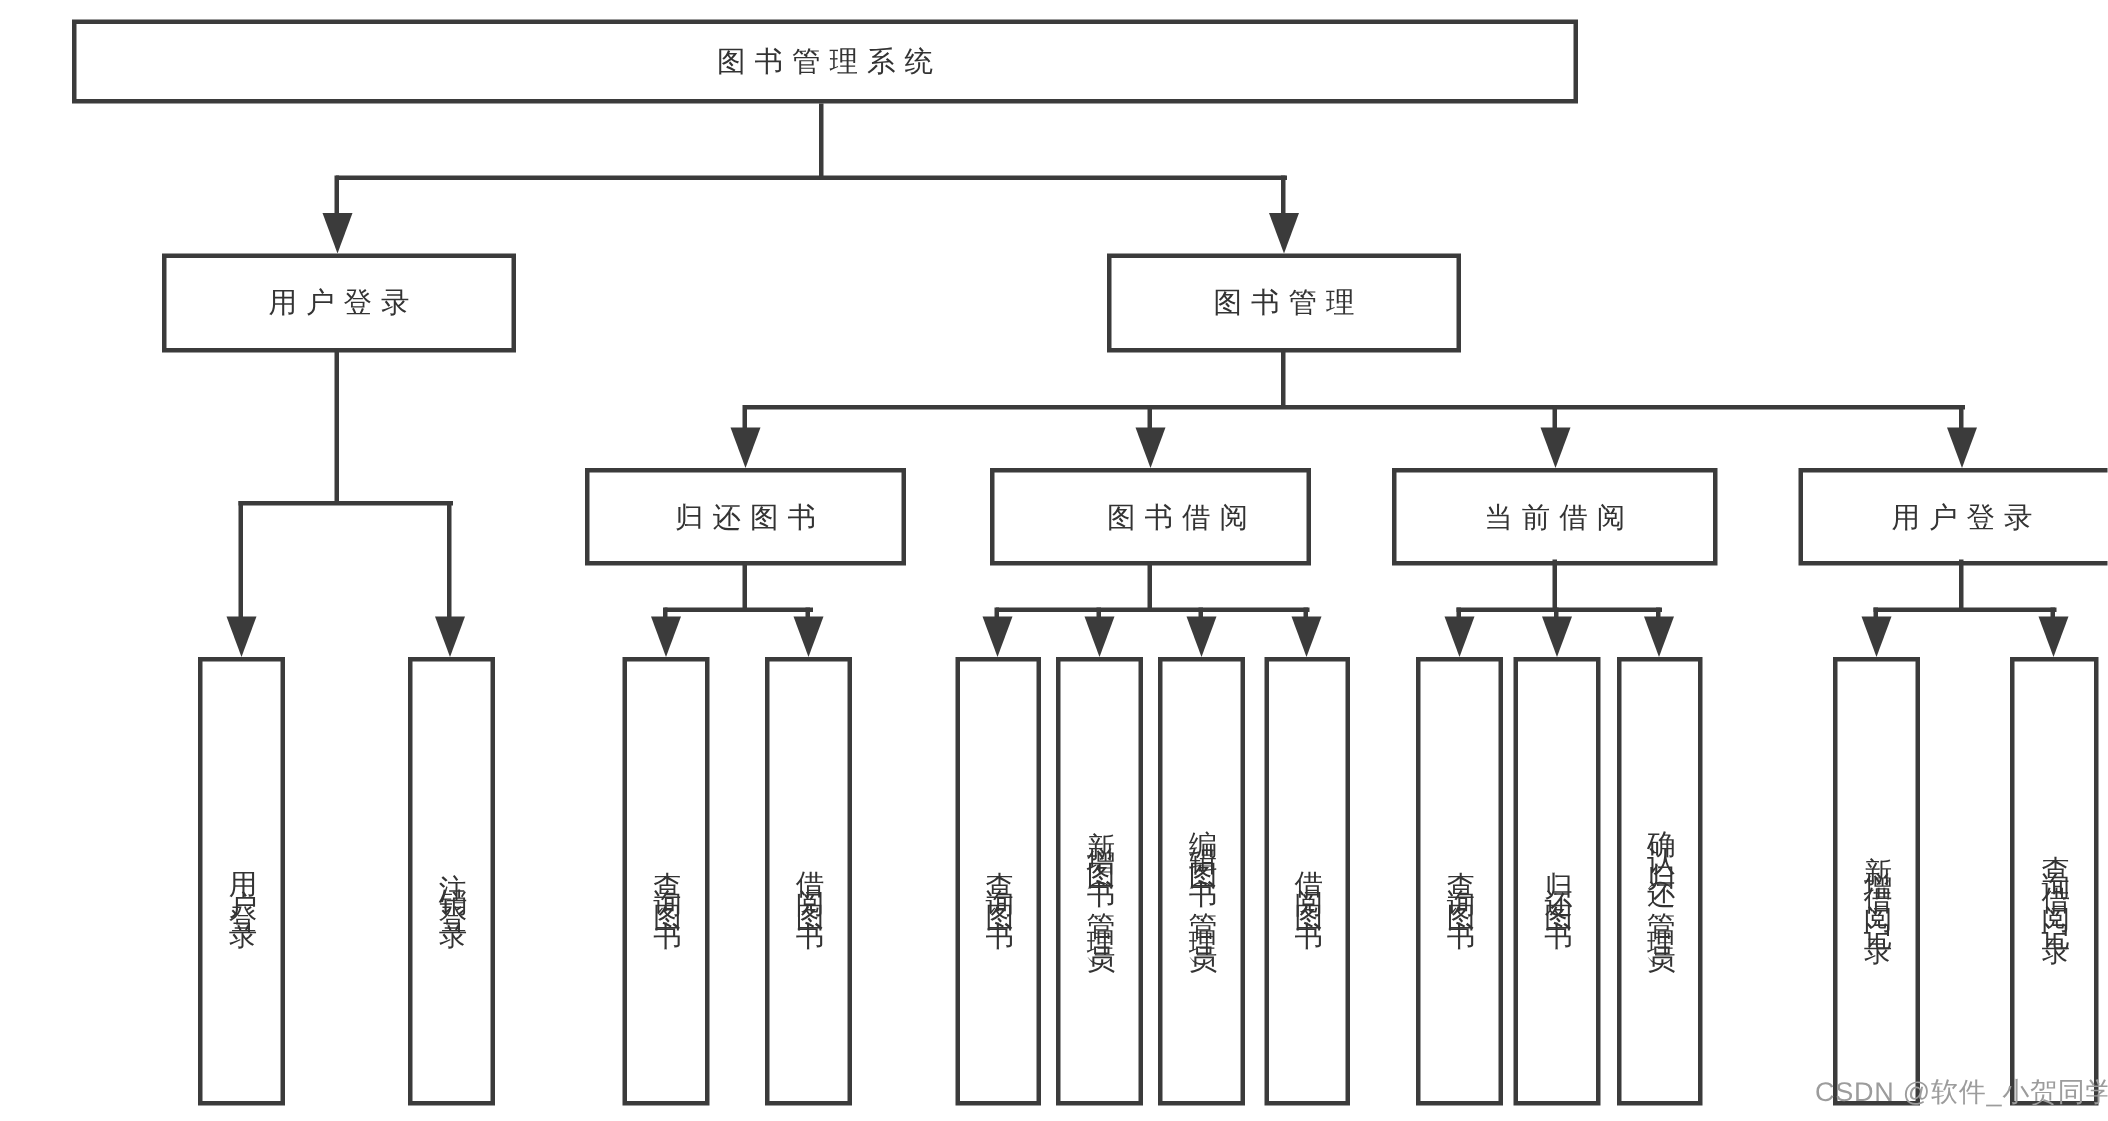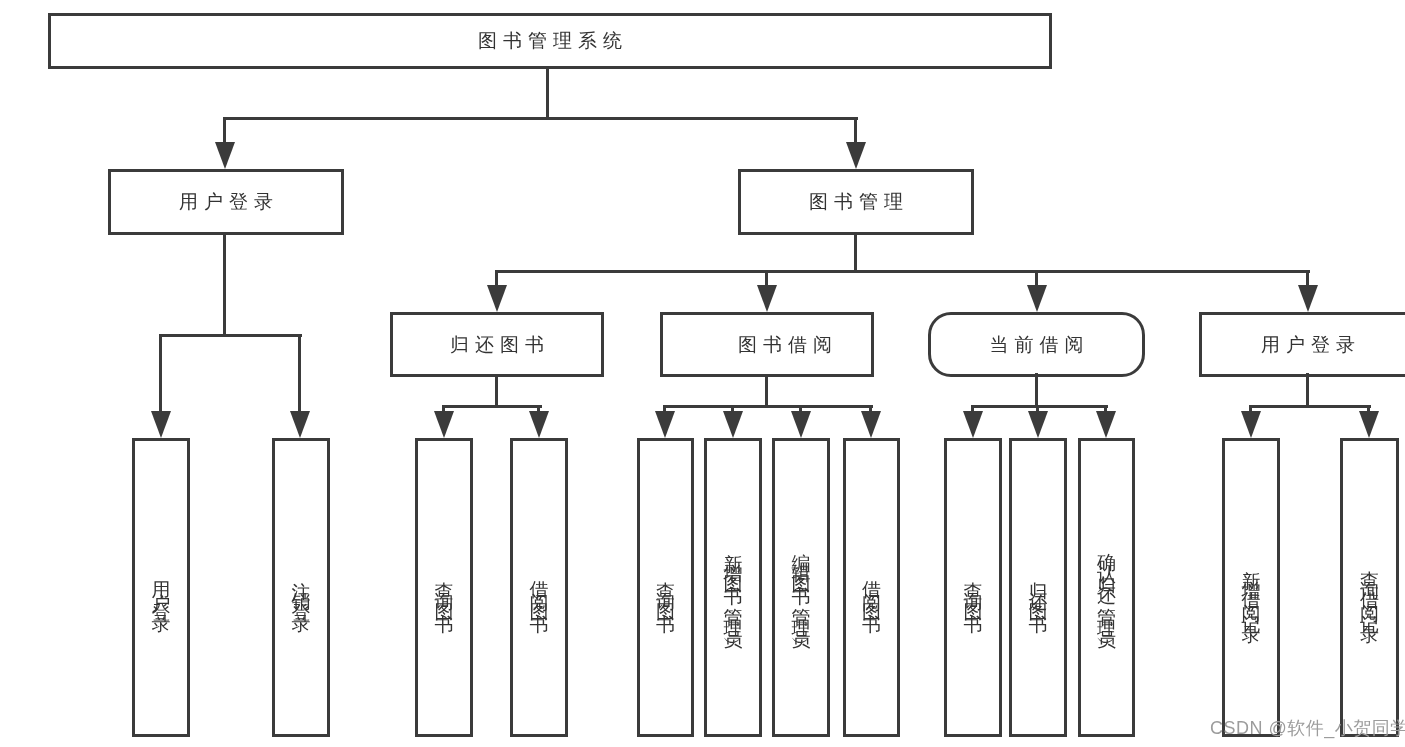--- a/index.html
+++ b/index.html
@@ -78,21 +78,21 @@
   <div class="ar" style="left:1000px; top:285px;"></div>
   <div class="v" style="left:1279px; top:270px; height:18px;"></div>
   <div class="ar" style="left:1271px; top:285px;"></div>
 
   <div class="box" style="left:363px; top:312px; width:214px; height:65px;">
     <span class="hlabel">归还图书</span>
   </div>
   <div class="box" style="left:633px; top:312px; width:214px; height:65px;padding-left:36px;">
     <span class="hlabel">图书借阅</span>
   </div>
-  <div class="box" style="left:901px; top:312px; width:217px; height:65px;border-radius:23px;">
+  <div class="box" style="left:901px; top:312px; width:217px; height:65px;">
     <span class="hlabel">当前借阅</span>
   </div>
   <div class="box" style="left:1172px; top:312px; width:218px; height:65px;">
     <span class="hlabel">用户登录</span>
   </div>
 
   <div class="v" style="left:468px; top:375px; height:32px;"></div>
   <div class="h" style="left:416px; top:405px; width:99px;"></div>
   <div class="v" style="left:415px; top:405px; height:9px;"></div>
   <div class="ar" style="left:407px; top:411px;"></div>

